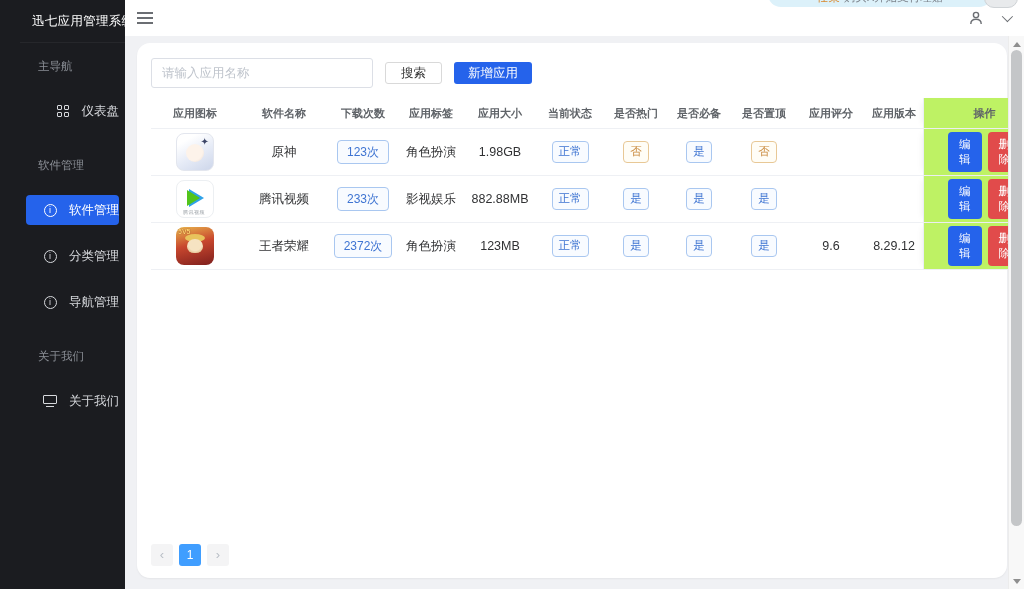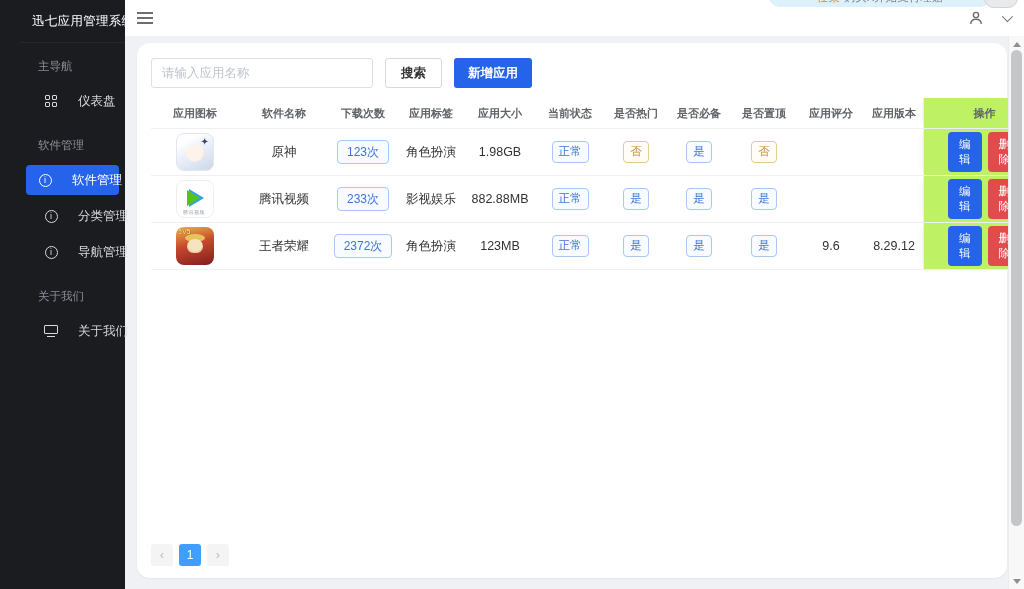--- a/index.html
+++ b/index.html
@@ -22,23 +22,23 @@
   }
   .sidebar-title{
     color:#fff;font-size:12.5px;padding:13px 12px 12px 12px;
     letter-spacing:.3px;border-bottom:1px solid rgba(255,255,255,.05);
     white-space:nowrap;
   }
   .side-section-label{
     color:#8a8e95;font-size:11.5px;padding:16px 0 6px 18px;white-space:nowrap;
   }
   .side-item{
-    display:flex;align-items:center;gap:20px;height:30px;
-    padding:0 0 0 18px;margin:6px 6px;color:#d7d9dd;font-size:12.5px;
-    border-radius:4px;cursor:pointer;white-space:nowrap;
+    display:flex;align-items:center;gap:12px;height:30px;
+    padding:0 0 0 18px;margin:16px 6px;color:#d7d9dd;font-size:12.5px;
+    border-radius:4px;cursor:pointer;white-space:nowrap;justify-content:flex-end;
   }
   .side-item.active{background:var(--accent);color:#fff;padding-left:12px;}
   .side-ico{display:inline-flex;width:14px;height:14px;align-items:center;justify-content:center;flex:none;}
   .grid-ico{display:grid;grid-template-columns:5px 5px;grid-template-rows:5px 5px;gap:2px;}
   .grid-ico i{border:1.2px solid currentColor;border-radius:1px;display:block;}
   .circle-ico{
     width:13px;height:13px;border:1.2px solid currentColor;border-radius:50%;
     font-size:9px;line-height:11px;text-align:center;font-style:normal;display:inline-block;
   }
   .monitor-ico{position:relative;width:14px;height:12px;}
@@ -78,22 +78,22 @@
     background:#fff;border-radius:13px;box-shadow:0 1px 2px rgba(0,0,0,.05);
     padding:15px 0 0 14px;z-index:2;
   }
   .search-row{display:flex;align-items:center;margin-bottom:10px;}
   .search-input{
     width:222px;height:30px;border:1px solid #dcdfe6;border-radius:3px;
     padding:0 10px;font-size:12.5px;color:#303133;outline:none;
     font-family:"Liberation Sans","DejaVu Sans",sans-serif;
   }
   .search-input::placeholder{color:#bfc4cc;}
-  .btn{height:30px;border-radius:3px;font-size:12.5px;cursor:pointer;border:none;
-       font-family:"Liberation Sans","DejaVu Sans",sans-serif;font-weight:bold;}
+  .btn{height:22px;border-radius:3px;font-size:12.5px;cursor:pointer;border:none;
+       font-family:"Liberation Sans","DejaVu Sans",sans-serif;}
   .btn-plain{background:#fff;border:1px solid #d9d9d9;color:#333;padding:0 15px;margin-left:12px;}
   .btn-primary{background:var(--accent);color:#fff;padding:0 14px;margin-left:12px;}
   
   .table{width:856px;}
   .trow{display:flex;align-items:stretch;border-bottom:1px solid #eef0f4;}
   .cell{display:flex;align-items:center;justify-content:center;text-align:center;flex:none;font-size:12.5px;color:#303133;}
   .thead .cell{color:#5f6368;font-weight:bold;font-size:11px;height:30px;}
   .tbody .cell{height:46px;}
   .c1{width:88px;} .c2{width:90px;} .c3{width:68px;} .c4{width:68px;}
   .c5{width:70px;} .c6{width:70px;} .c7{width:62px;} .c8{width:64px;}

